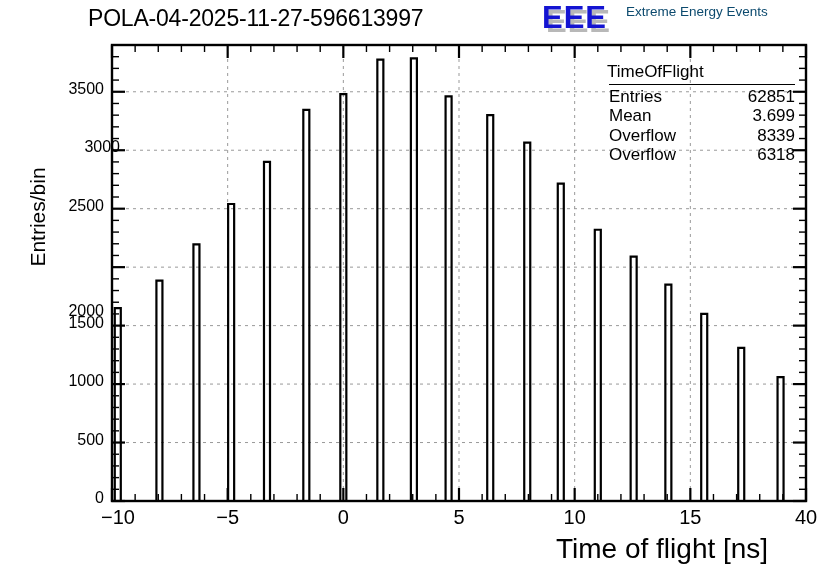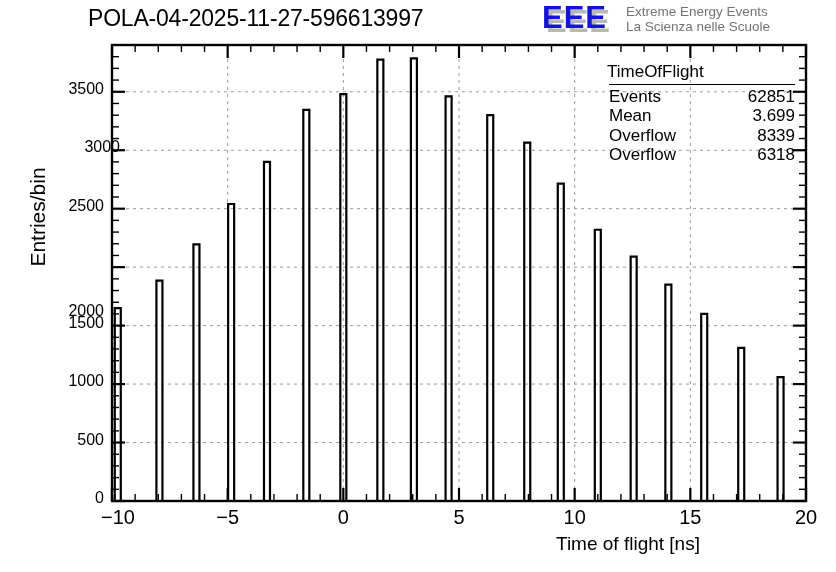--- a/index.html
+++ b/index.html
@@ -55,21 +55,21 @@
     top: 4px;
   }
   .eee-front {
     color: #1414d2;
     left: 0px;
     top: 0px;
   }
   .eee-text {
     position: absolute;
     left: 84px;
-    color: #737373;
+    color: #0c4a6e;
     font-size: 13.5px;
     white-space: nowrap;
     line-height: 15px;
   }
   #eee-line1 { top: 2px; }
   #eee-line2 { top: 17px; }
 
   
   #y-axis-title {
     left: -72px;
@@ -77,21 +77,21 @@
     width: 220px;
     text-align: center;
     font-size: 21px;
     transform: rotate(-90deg);
     transform-origin: center center;
     white-space: nowrap;
   }
   #x-axis-title {
     left: 556px;
     top: 533px;
-    font-size: 19px;
+    font-size: 28px;
     white-space: nowrap;
   }
 
   
   .ylabel {
     font-size: 16px;
     text-align: right;
     width: 70px;
     white-space: nowrap;
   }
@@ -131,21 +131,20 @@
 <body>
 
 <div id="canvas">
 
   <div class="abs" id="plot-title">POLA-04-2025-11-27-596613997</div>
 
   <div class="abs" id="eee-logo">
     <span class="eee-letters eee-shadow">EEE</span>
     <span class="eee-letters eee-front">EEE</span>
     <span class="eee-text" id="eee-line1">Extreme Energy Events</span>
-    <span class="eee-text" id="eee-line2">La Scienza nelle Scuole</span>
   </div>
 
   <div class="abs" id="y-axis-title">Entries/bin</div>
   <div class="abs" id="x-axis-title">Time of flight [ns]</div>
 
   <svg class="abs" id="plot-svg" width="836" height="572" style="left:0;top:0;">
       <g>
         <line x1="112" x2="806" y1="442.53846153846155" y2="442.53846153846155" stroke="#999999" stroke-width="1" stroke-dasharray="3,4"></line>
         <line x1="112" x2="806" y1="384.0769230769231" y2="384.0769230769231" stroke="#999999" stroke-width="1" stroke-dasharray="3,4"></line>
         <line x1="112" x2="806" y1="325.61538461538464" y2="325.61538461538464" stroke="#999999" stroke-width="1" stroke-dasharray="3,4"></line>
@@ -339,29 +338,29 @@
       <div class="abs ylabel" style="left: 50px; top: 138.231px;">3000</div>
       <div class="abs ylabel" style="left: 34px; top: 79.7692px;">3500</div>
     </div>
   <div class="abs" id="xlabels" style="left:0;top:0;width:836px;height:572px;">
       <div class="abs xlabel" style="left: 88px; top: 506px;">−10</div>
       <div class="abs xlabel" style="left: 197.667px; top: 506px;">−5</div>
       <div class="abs xlabel" style="left: 313.333px; top: 506px;">0</div>
       <div class="abs xlabel" style="left: 429px; top: 506px;">5</div>
       <div class="abs xlabel" style="left: 544.667px; top: 506px;">10</div>
       <div class="abs xlabel" style="left: 660.333px; top: 506px;">15</div>
-      <div class="abs xlabel" style="left: 776px; top: 506px;">20</div>
+      <div class="abs xlabel" style="left: 776px; top: 506px;">40</div>
     </div>
 
   <div class="abs" id="stats-box">
     <div id="stats-title">TimeOfFlight</div>
     <div id="stats-rule"></div>
     <div id="stats-rows">
         <div class="stat-row">
-          <span class="k">Events</span>
+          <span class="k">Entries</span>
           <span class="v">62851</span>
         </div>
         <div class="stat-row">
           <span class="k">Mean</span>
           <span class="v">3.699</span>
         </div>
         <div class="stat-row">
           <span class="k">Overflow</span>
           <span class="v">8339</span>
         </div>

